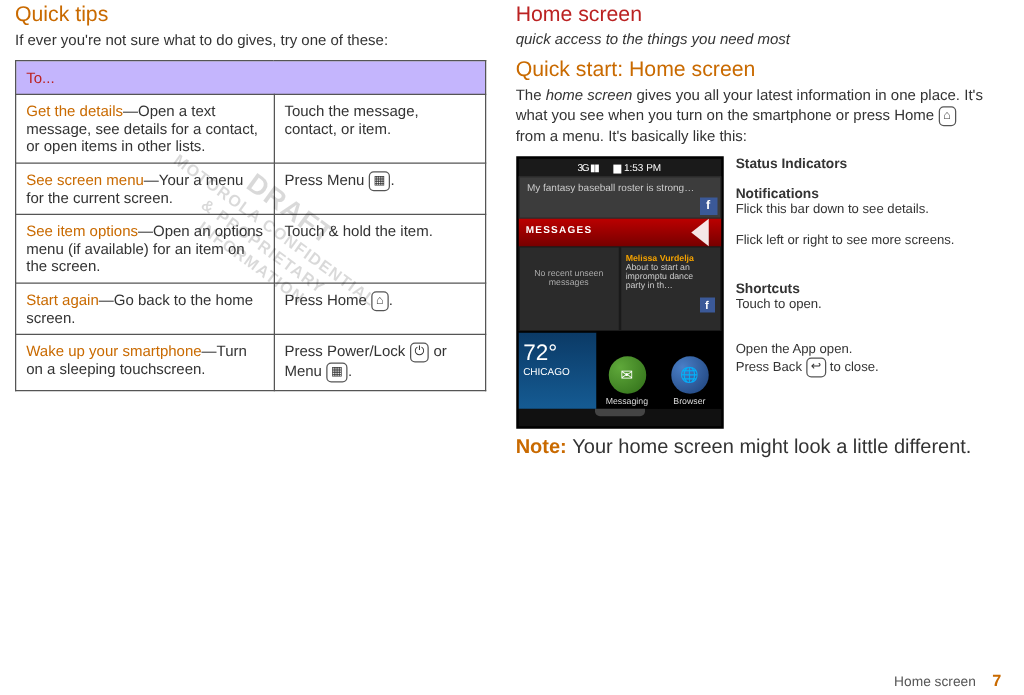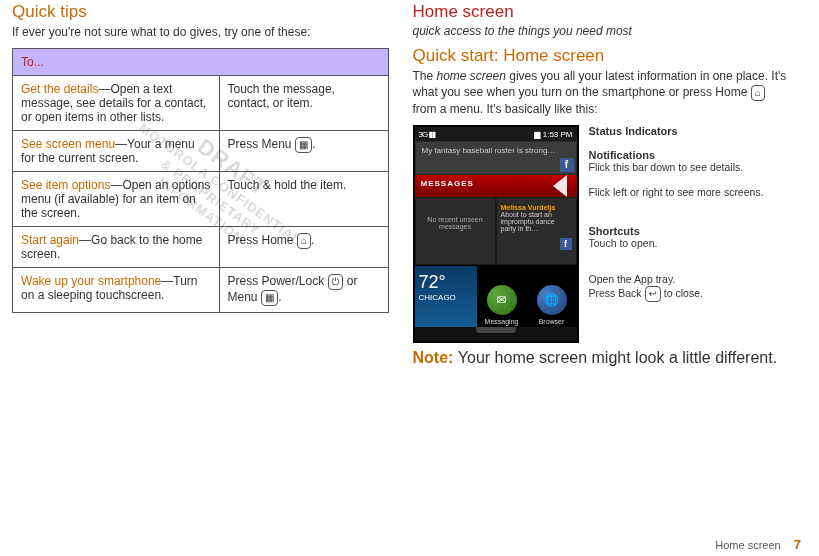--- a/index.html
+++ b/index.html
@@ -35,21 +35,21 @@
   
   .wm { position:absolute; left:120px; top:150px; font-size:22px; font-weight:700; color:rgba(0,0,0,0.15);
         transform: rotate(36deg); line-height:1.2; text-align:center; pointer-events:none; letter-spacing:1px;}
   .wm .line2 { font-size:13px; display:block; }
 
   
   .right-layout { display:flex; gap:10px; align-items:flex-start; margin-top:4px; }
 
   
   .phone { width:166px; background:#000; padding:2px; position:relative; font-size:8px; color:#ccc; }
-  .statusbar { background:#1a1a1a; color:#fff; height:14px; display:flex; justify-content:space-between; align-items:center; padding:0 4px; font-size:8px;gap:12px; }
+  .statusbar { background:#1a1a1a; color:#fff; height:14px; display:flex; justify-content:center; align-items:center; padding:0 4px; font-size:8px;gap:12px; }
   .statusbar .sig { letter-spacing:-1px; }
   .notif-strip { background:#3c3c3c; border:1px solid #2b2b2b; color:#ccc; padding:4px 6px 4px 6px; position:relative; height:34px; }
   .notif-strip .fb { position:absolute; right:2px; bottom:2px; width:14px; height:14px; background:#3b5998; color:#fff; font-weight:700; font-size:10px; text-align:center; line-height:14px; }
   .redband { background: linear-gradient(#b00,#700); color:#fff; height:22px; padding:4px 6px; position:relative; font-size:8px; font-weight:700; letter-spacing:1px;}
   .redband .flag { position:absolute; top:0; right:10px; width:0; height:0; border-left:14px solid rgba(255,255,255,0.9); border-top:11px solid transparent; border-bottom:11px solid transparent; transform:scaleX(-1); }
   .twopanes { display:flex; height:68px; }
   .pane { flex:1; background:#2b2b2b; border:1px solid #1a1a1a; color:#aaa; font-size:7px; padding:6px 4px; }
   .pane.msg { text-align:center; padding-top:18px; }
   .pane.card { color:#ccc; }
   .pane.card .name { color:#f2a100; font-weight:600; }
@@ -188,21 +188,21 @@
           <div class="d">Flick this bar down to see details.</div>
         </div>
         <div class="co">
           <div class="d">Flick left or right to see more screens.</div>
         </div>
         <div class="co" style="margin-top:26px;">
           <div class="h">Shortcuts</div>
           <div class="d">Touch to open.</div>
         </div>
         <div class="co" style="margin-top:22px;">
-          <div class="d">Open the App tray.</div>
+          <div class="d">Open the App open.</div>
           <div class="d"><span>Press Back </span><span class="keyicon">↩</span><span> to close.</span></div>
         </div>
       </div>
     </div>
 
     <p class="note">
       <span class="note-label">Note: </span><span>Your home screen might look a little different.</span>
     </p>
 
   </div>

